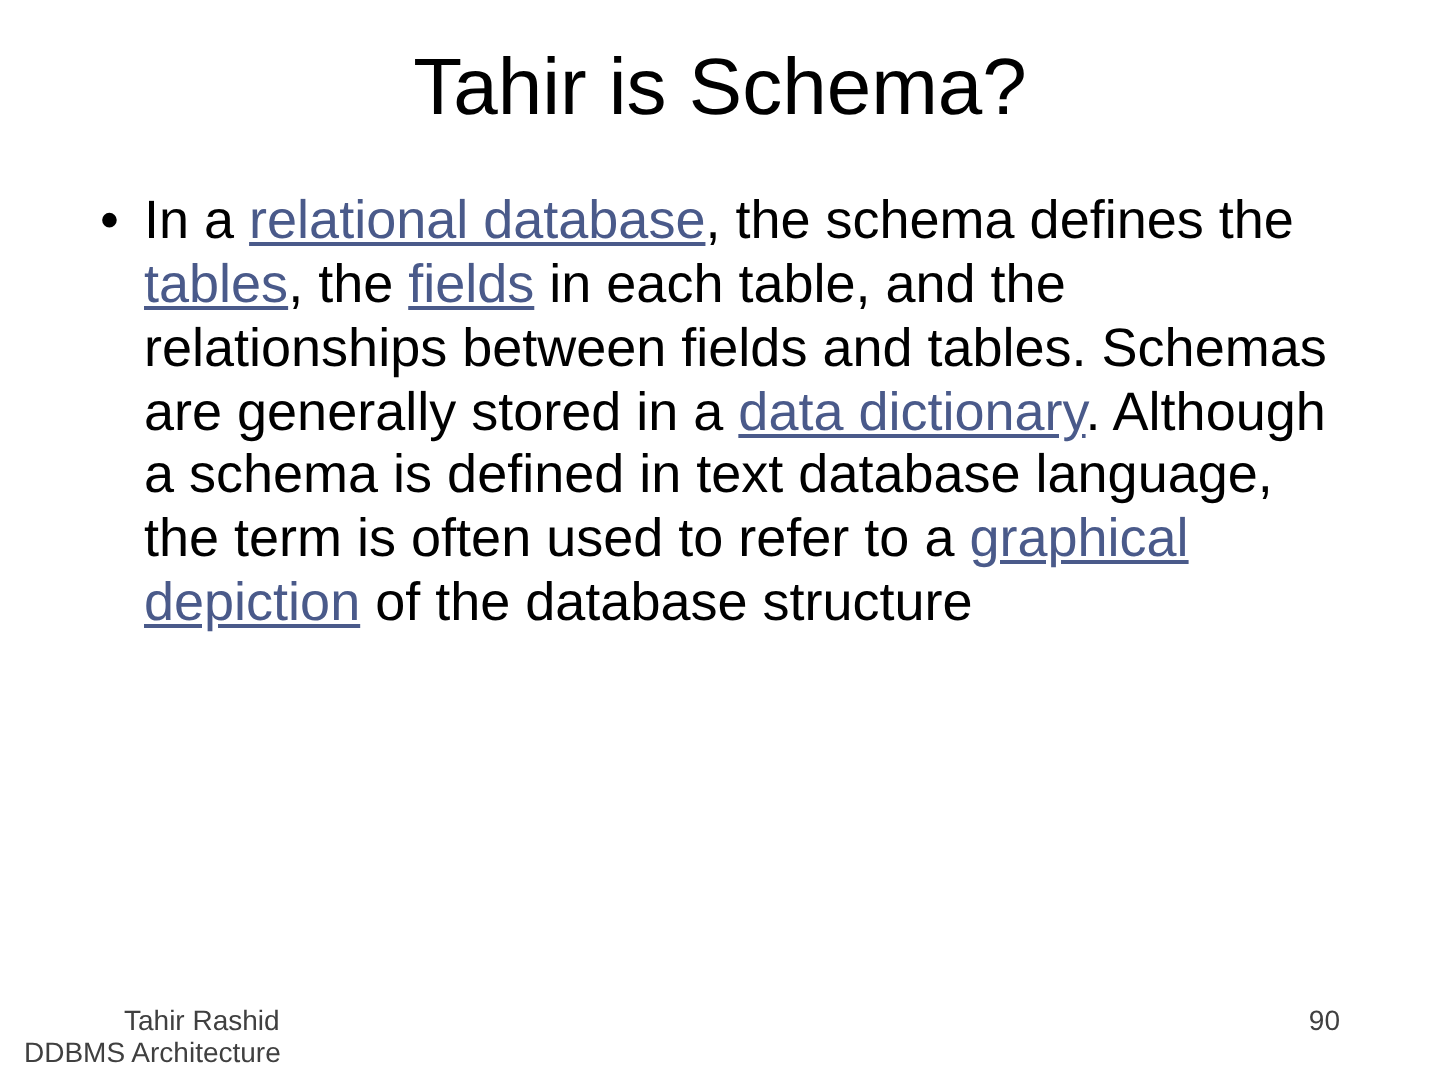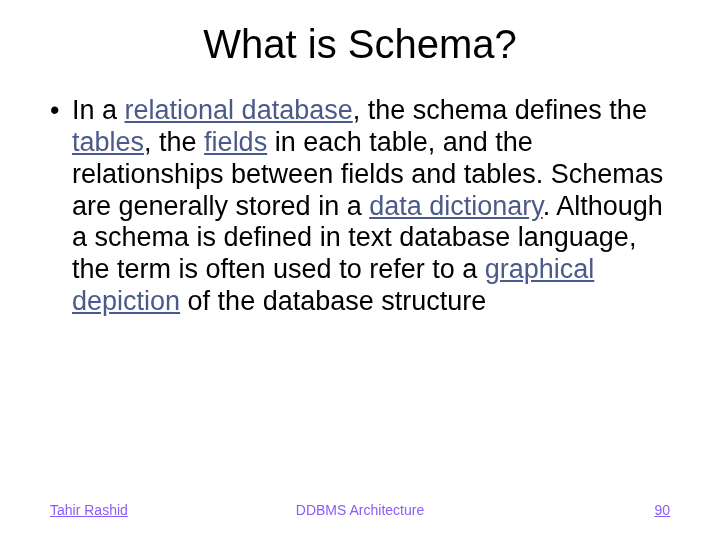--- a/index.html
+++ b/index.html
@@ -37,45 +37,45 @@
     margin-left: -22px;
   }
   .link {
     color: #4a5a8a;
     text-decoration: underline;
     text-decoration-color: #4a5a8a;
   }
   .footer {
     position: absolute;
     bottom: 22px;
-    left: 0;
+    left: 12px;
     right: 0;
     display: flex;
     justify-content: space-between;
     align-items: baseline;
     padding: 0 50px 0 50px;
     font-size: 14px;
-    color: #8b5cf6;
-    text-decoration: underline;
+    color: #404040;
   }
   .footer-center {
     position: absolute;
     left: 0;
     right: 0;
-    text-align: center;
+    text-align: left;
+    margin-top: 16px;
   }
   .footer-left { z-index: 1; }
   .footer-right { z-index: 1; }
 </style>
 </head>
 <body>
 
 <div class="slide">
 
-  <div class="title">What is Schema?</div>
+  <div class="title">Tahir is Schema?</div>
 
   <div class="body">
     <div class="bullet-row">
       <div class="bullet-mark">•</div>
       <div><span>In a </span><span class="link">relational database</span><span>, the schema defines the </span><span class="link">tables</span><span>, the </span><span class="link">fields</span><span> in each table, and the relationships between fields and tables. Schemas are generally stored in a </span><span class="link">data dictionary</span><span>. Although a schema is defined in text database language, the term is often used to refer to a </span><span class="link">graphical depiction</span><span> of the database structure</span></div>
     </div>
   </div>
 
   <div class="footer">
     <div class="footer-left">Tahir Rashid</div>

